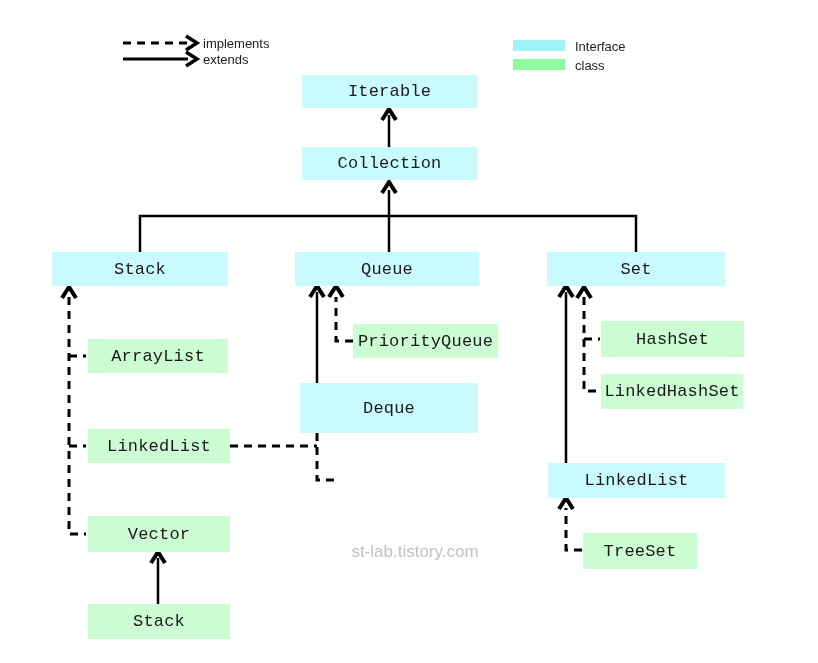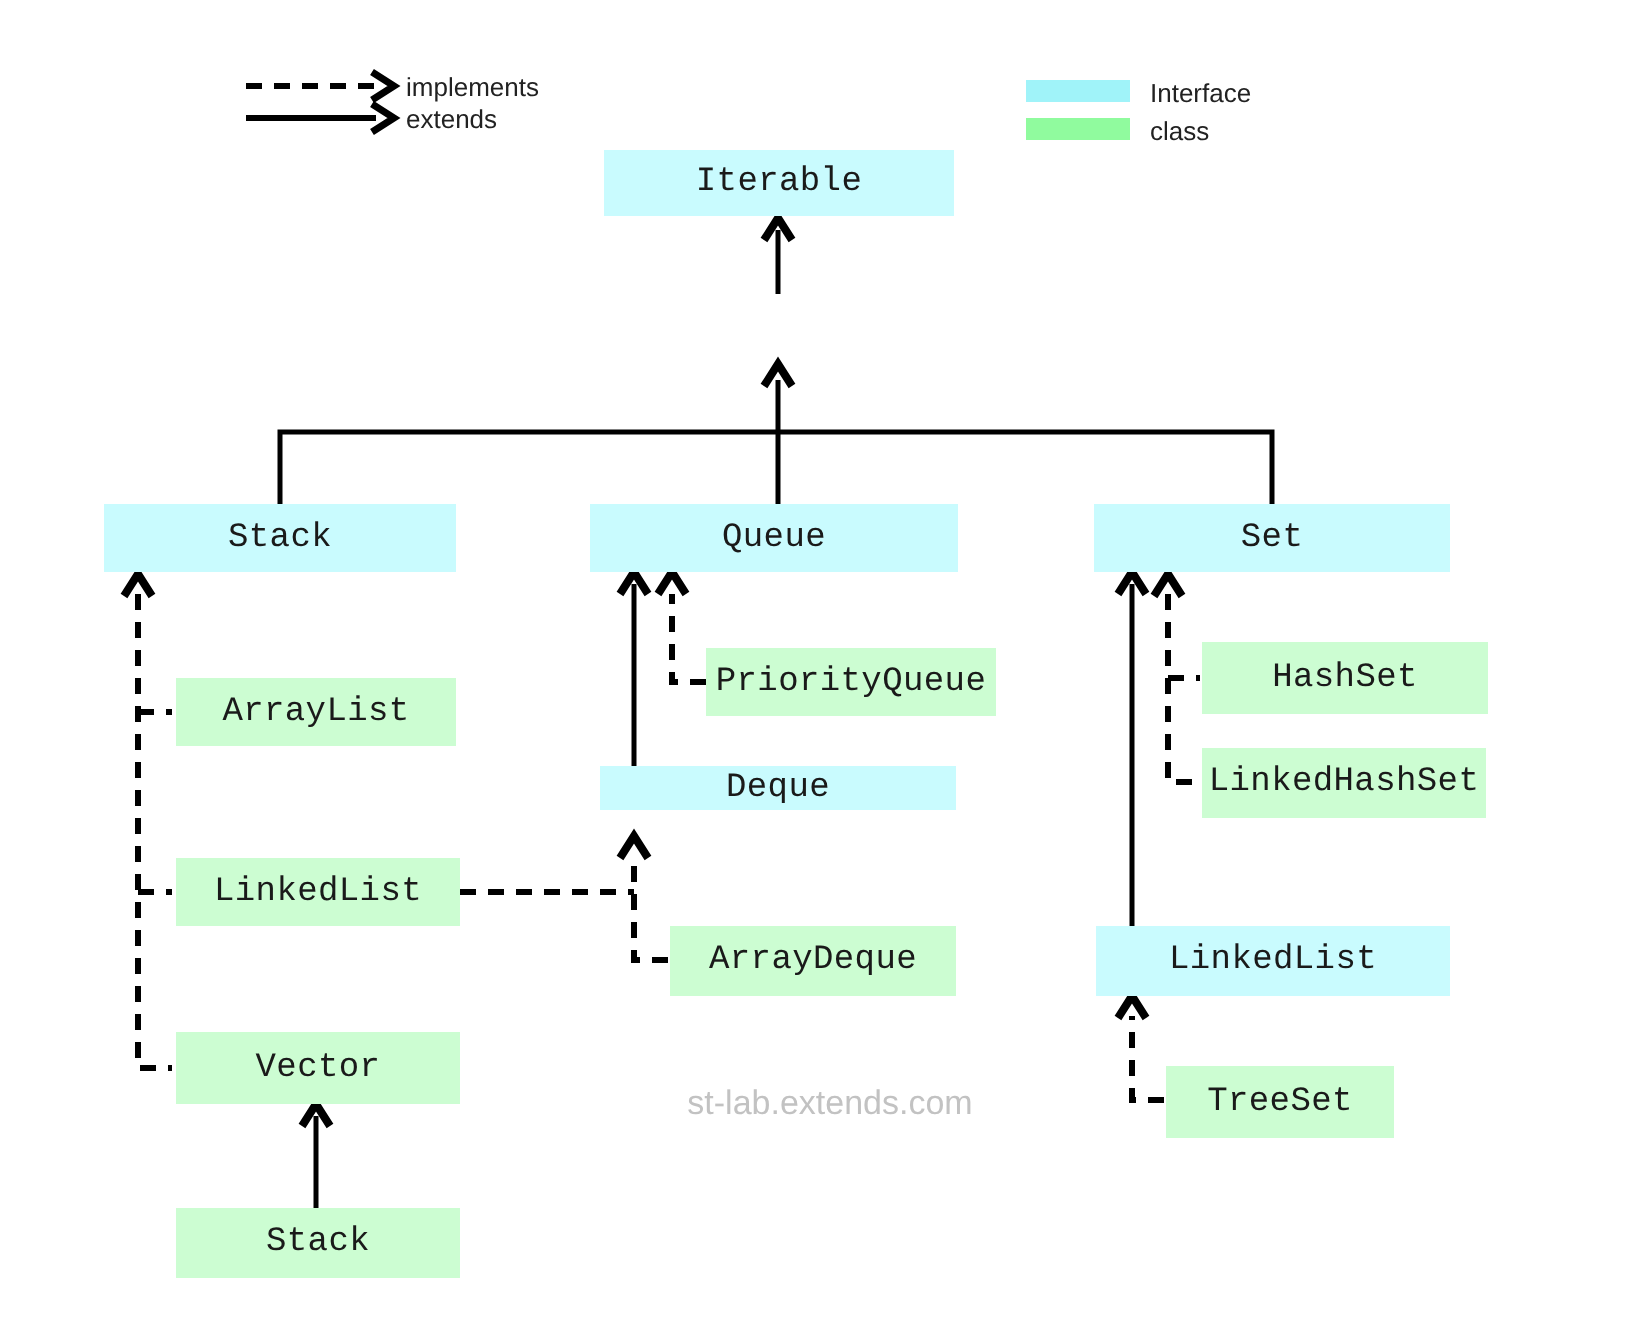--- a/index.html
+++ b/index.html
@@ -108,33 +108,33 @@
 
   <span class="legend-label" style="left:203px;top:37px">implements</span>
   <span class="legend-label" style="left:203px;top:53px">extends</span>
 
   <span class="swatch swatch-interface" style="left:513px;top:40px"></span>
   <span class="legend-label" style="left:575px;top:40px">Interface</span>
   <span class="swatch swatch-class" style="left:513px;top:59px"></span>
   <span class="legend-label" style="left:575px;top:59px">class</span>
 
   <div class="node interface" style="left:302px;top:75px;width:175px;height:33px">Iterable</div>
+  <div class="node interface" style="left:302px;top:147px;width:175px;height:33px">Collection</div>
 
   <div class="node interface" style="left:52px;top:252px;width:176px;height:34px">Stack</div>
   <div class="node interface" style="left:295px;top:252px;width:184px;height:34px">Queue</div>
   <div class="node interface" style="left:547px;top:252px;width:178px;height:34px">Set</div>
 
   <div class="node class" style="left:88px;top:339px;width:140px;height:34px">ArrayList</div>
   <div class="node class" style="left:88px;top:429px;width:142px;height:34px">LinkedList</div>
   <div class="node class" style="left:88px;top:516px;width:142px;height:36px">Vector</div>
   <div class="node class" style="left:88px;top:604px;width:142px;height:35px">Stack</div>
 
   <div class="node class" style="left:353px;top:324px;width:145px;height:34px">PriorityQueue</div>
-  <div class="node interface" style="left:300px;top:383px;width:178px;height:22px">Deque</div>
-  <div class="node class" style="left:335px;top:463px;width:143px;height:35px">ArrayDeque</div>
+  <div class="node interface" style="left:300px;top:383px;width:178px;height:50px">Deque</div>
 
   <div class="node class" style="left:601px;top:321px;width:143px;height:36px">HashSet</div>
   <div class="node class" style="left:601px;top:374px;width:142px;height:35px">LinkedHashSet</div>
   <div class="node interface" style="left:548px;top:463px;width:177px;height:35px">LinkedList</div>
   <div class="node class" style="left:583px;top:533px;width:114px;height:36px">TreeSet</div>
 
-  <div id="watermark">st-lab.extends.com</div>
+  <div id="watermark">st-lab.tistory.com</div>
 </div>
 
 </body></html>

